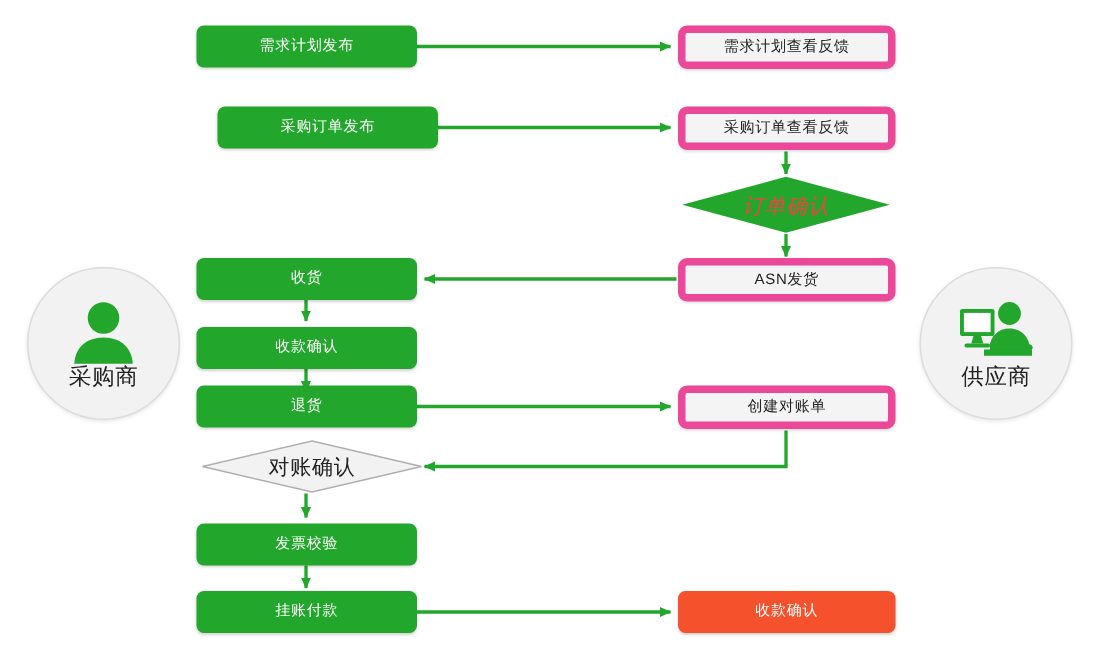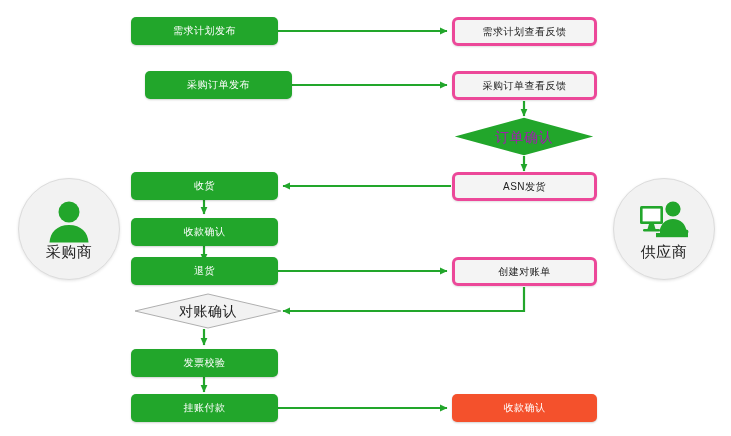--- a/index.html
+++ b/index.html
@@ -41,21 +41,21 @@
   .node.green {
     background: #22A62B;
     color: #ffffff;
     border-radius: 5px;
     box-shadow: 0 1px 2px rgba(0,0,0,.18);
   }
   
   .node.gray {
     background: #F4F4F4;
     color: #222222;
-    border: 3px solid #ec4899;
+    border: 5px solid #ec4899;
     border-radius: 6px;
     box-shadow: 0 1px 2px rgba(0,0,0,.12);
   }
   
   .node.orange {
     background: #F4512C;
     color: #ffffff;
     border-radius: 5px;
     box-shadow: 0 1px 2px rgba(0,0,0,.18);
   }
@@ -70,21 +70,21 @@
     position: absolute;
     left: 0; top: 0;
   }
   .diamond .dlabel {
     position: relative;
     font-size: 14px;
     line-height: 1;
     white-space: nowrap;
     letter-spacing: .5px;
   }
-  .diamond.green-d .dlabel { color: #a21caf; }
+  .diamond.green-d .dlabel { color: #ef4444; font-style: italic; }
   .diamond.gray-d  .dlabel { color: #222222; }
 
   
   .role {
     position: absolute;
     width: 100px;
     height: 100px;
     border-radius: 50%;
     background: #F2F2F2;
     border: 1px solid #DCDCDC;

